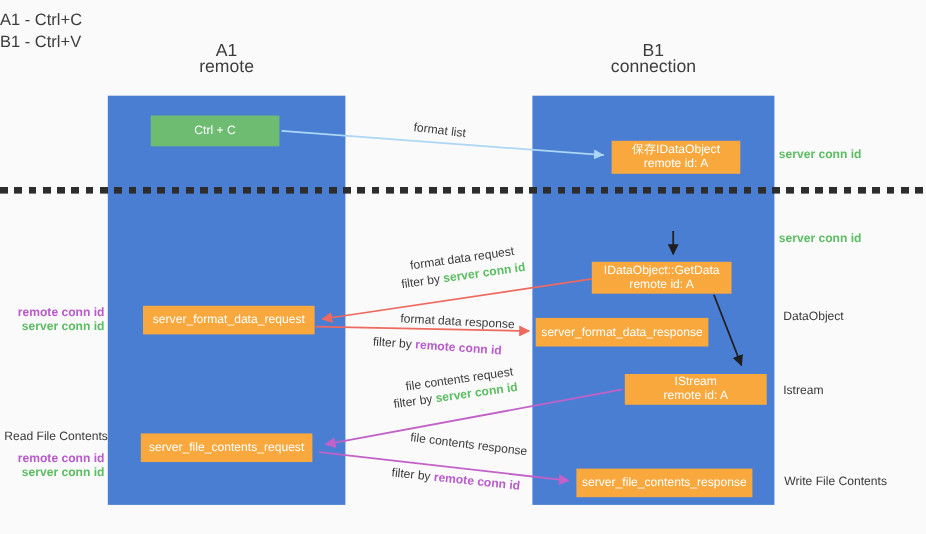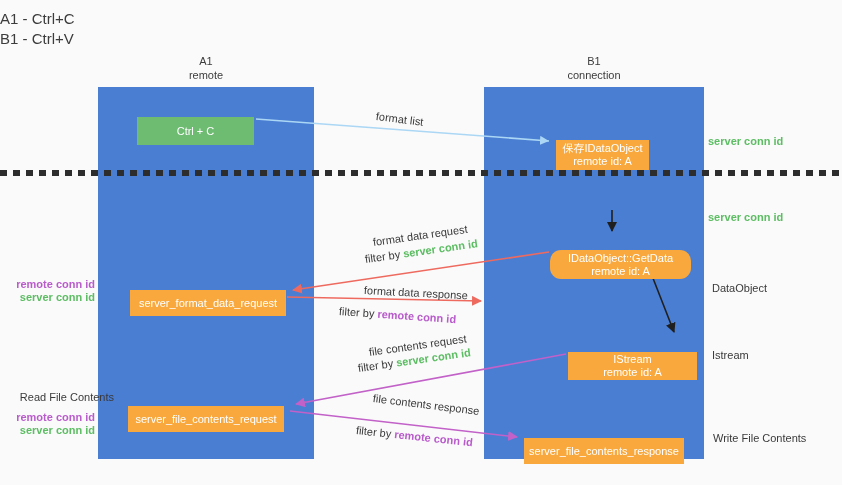--- a/index.html
+++ b/index.html
@@ -4,56 +4,56 @@
 <style>
   html,body { margin:0; padding:0; background:#fafafa; }
   .canvas {
     position:relative; width:842px; height:485px; background:#fafafa;
     font-family:"Liberation Sans", sans-serif; overflow:hidden; color:#3c3c3c;
   }
   
   #title { position:absolute; top:9px; left:0; width:100%; text-align:left;
            font-size:15px; line-height:20px; color:#3c3c3c; }
   
-  .col-header { position:absolute; top:54px; text-align:center; font-size:11px; line-height:14px; color:#3c3c3c; }
+  .col-header { position:absolute; top:40px; text-align:center; font-size:16px; line-height:14px; color:#3c3c3c; }
   #col-a-header { left:98px; width:216px; }
   #col-b-header { left:484px; width:220px; }
   
   .lifeline { position:absolute; top:87px; height:372px; background:#4a7ed3; }
   #col-a { left:98px; width:216px; }
   #col-b { left:484px; width:220px; }
   
   #cut-line { position:absolute; top:170px; left:0; width:842px; height:6px;
     background:repeating-linear-gradient(90deg,#2d2d2d 0 7px,transparent 7px 13px); }
   
   .box { position:absolute; display:flex; flex-direction:column; align-items:center;
          justify-content:center; color:#fff; font-size:11px; line-height:13px;
-         text-align:left; white-space:nowrap;margin-top:12px; }
+         text-align:left; white-space:nowrap; }
   .green-box { background:#6ebc72; }
   .orange-box { background:#f8a83d; }
   #ctrl-c   { left:137px; top:105px; width:117px; height:28px; }
-  #save-obj { left:556px; top:128px; width:93px; height:30px; }
+  #save-obj { left:556px; top:128px; width:117px; height:30px; }
   #ctrl-v   { left:553px; top:181px; width:119px; height:27px; }
-  #getdata  { left:550px; top:238px; width:141px; height:29px;border-radius:11px; }
+  #getdata  { left:538px; top:238px; width:127px; height:29px; }
   #fmt-req  { left:130px; top:278px; width:156px; height:26px; }
   #fmt-res  { left:487px; top:289px; width:157px; height:26px; }
   #istream  { left:568px; top:340px; width:129px; height:28px; }
   #file-req { left:128px; top:394px; width:156px; height:26px; }
   #file-res { left:524px; top:426px; width:160px; height:26px; }
   
   .side-label { position:absolute; font-size:11px; line-height:13px; color:#3a3a3a; white-space:nowrap; }
   .green-t  { color:#5cbd63; font-weight:bold; }
   .purple-t { color:#b95ccb; font-weight:bold; }
   #r-scid1 { left:708px; top:135px; }
   #r-scid2 { left:708px; top:211px; }
   #r-dataobject { left:712px; top:246px;margin-top:36px; }
   #r-istream { left:712px; top:349px; }
   #r-write { left:713px; top:432px; }
   #l-pair1 { left:0; top:278px; width:95px; text-align:right; }
-  #l-read  { left:16px; top:391px; width:98px; text-align:right; }
+  #l-read  { left:0; top:391px; width:98px; text-align:right; }
   #l-pair2 { left:0; top:411px; width:95px; text-align:right; }
   
   .flow-label { position:absolute; font-size:11px; line-height:13px; color:#3a3a3a; white-space:nowrap; transform-origin:left center; }
   #lbl-format-list { left:376px; top:110px; transform:rotate(7deg); }
   #lbl-fdr    { left:373px; top:236px; transform:rotate(-8deg); }
   #lbl-fdr-f  { left:365px; top:253px; transform:rotate(-8deg); }
   #lbl-fdres  { left:364px; top:284px; transform:rotate(3deg); }
   #lbl-fdres-f{ left:339px; top:305px; transform:rotate(4deg); }
   #lbl-fcr    { left:369px; top:346px; transform:rotate(-8deg); }
   #lbl-fcr-f  { left:358px; top:362px; transform:rotate(-8deg); }
@@ -121,20 +121,23 @@
 
   <div id="getdata" class="box orange-box">
     <span>IDataObject::GetData</span>
     <span>remote id: A</span>
   </div>
 
   <div id="fmt-req" class="box orange-box">
     <span>server_format_data_request</span>
   </div>
 
+  <div id="fmt-res" class="box orange-box">
+    <span>server_format_data_response</span>
+  </div>
 
   <div id="istream" class="box orange-box">
     <span>IStream</span>
     <span>remote id: A</span>
   </div>
 
   <div id="file-req" class="box orange-box">
     <span>server_file_contents_request</span>
   </div>
 

